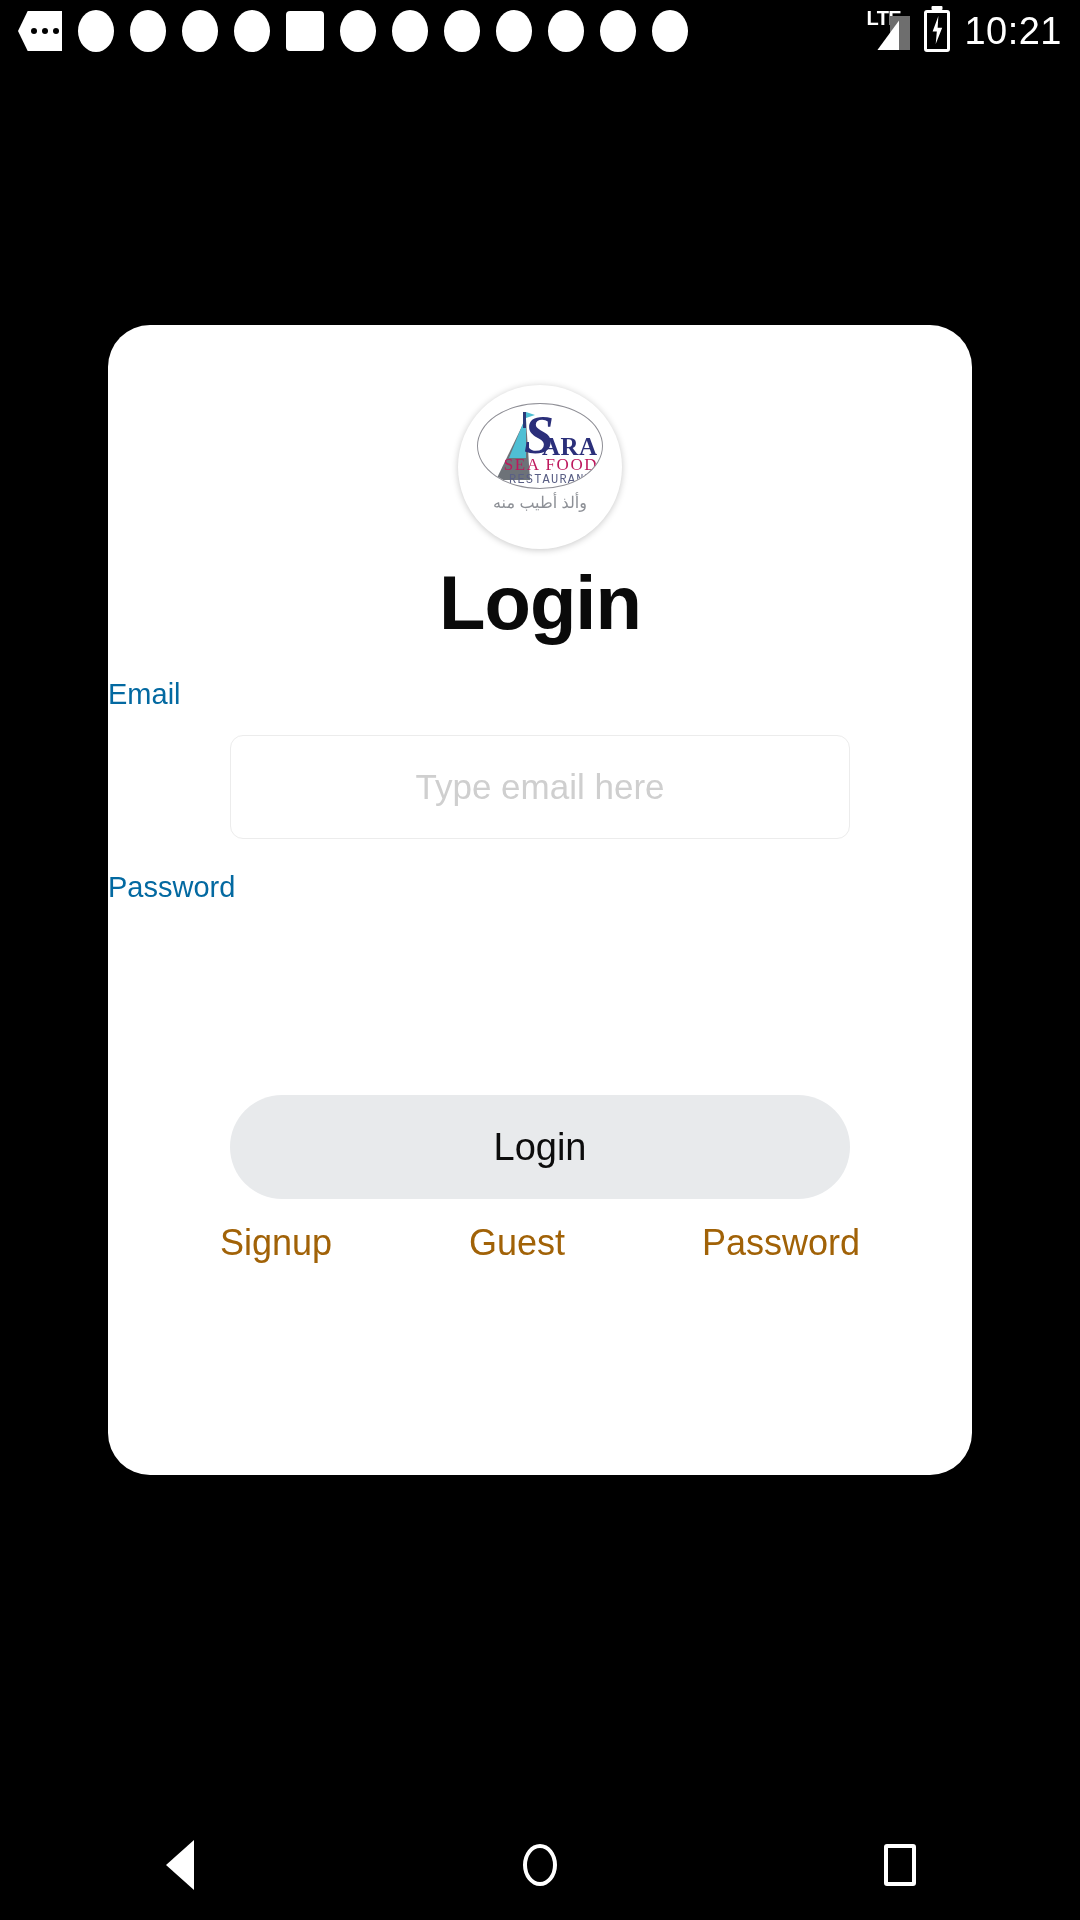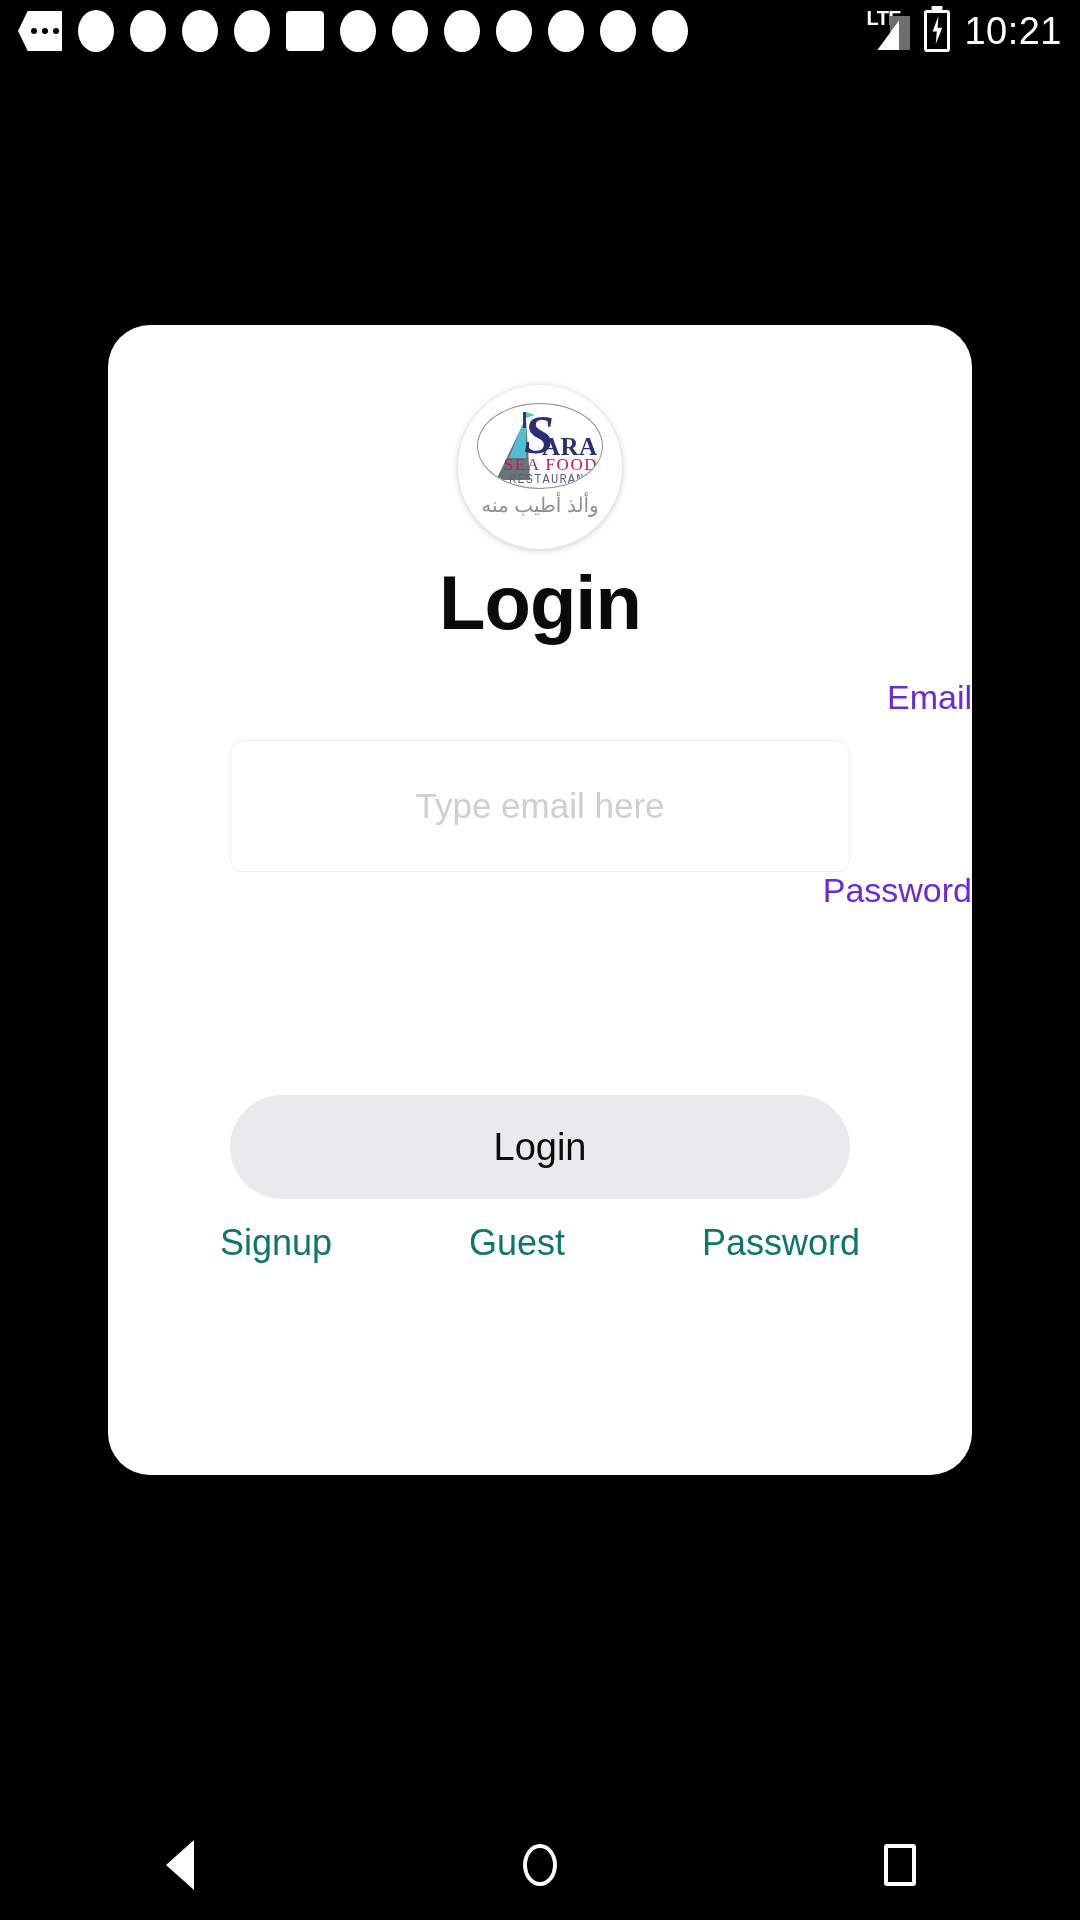--- a/index.html
+++ b/index.html
@@ -249,21 +249,21 @@
     letter-spacing: 1.2px;
     line-height: 1;
     padding-left: 22px;
   }
 
   #logo-arabic {
     position: absolute;
     left: 0; right: 0;
     top: 110px;
     text-align: center;
-    font-size: 20px;
+    font-size: 16px;
     color: #8d9096;
     line-height: 1;
     direction: rtl;
   }
 
   
   #page-title {
     position: absolute;
     top: 240px;
     left: 0; right: 0;
@@ -274,31 +274,31 @@
     line-height: 1;
     letter-spacing: -1px;
   }
 
   
   .field-group { position: absolute; left: 0; right: 0; }
   #group-email { top: 355px; }
   #group-password { top: 548px; }
 
   .field-label {
-    text-align: right;
-    font-size: 34px;
-    color: #6d28d9;
+    text-align: left;
+    font-size: 29px;
+    color: #0369a1;
     line-height: 1;
     margin-bottom: 26px;
   }
 
   .field-input {
     display: block;
     width: 620px;
-    height: 132px;
+    height: 104px;
     margin: 2px auto;
     border: 1.6px solid #ececec;
     border-radius: 13px;
     background: #ffffff;
     text-align: center;
     font-family: "Liberation Sans", sans-serif;
     font-size: 35px;
     color: #737373;
     outline: none;
   }
@@ -330,21 +330,21 @@
     top: 900px;
     left: 50%;
     transform: translateX(-50%);
     width: 640px;
     display: flex;
     justify-content: space-between;
     align-items: center;
   }
   .bottom-link {
     font-size: 36px;
-    color: #0f766e;
+    color: #a16207;
     line-height: 1;
     cursor: pointer;
     white-space: nowrap;
   }
   #link-signup { text-align: left; }
   #link-guest  { text-align: left; }
   #link-password { text-align: right; }
 
   
   #nav-bar {

